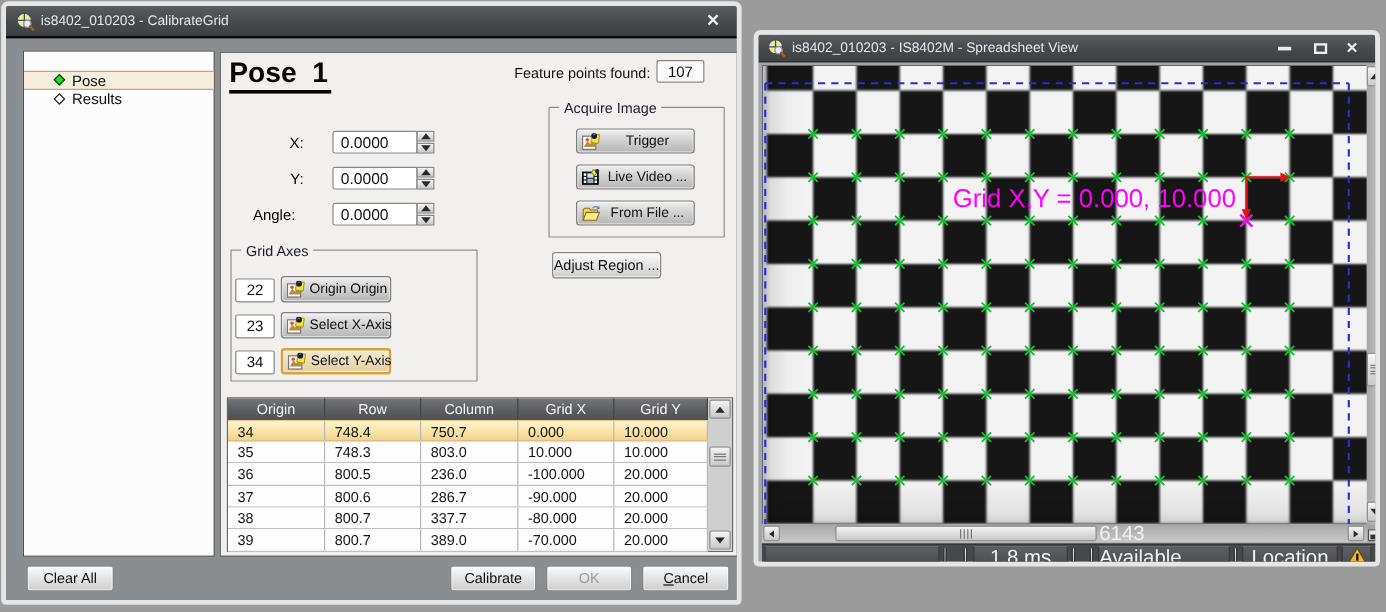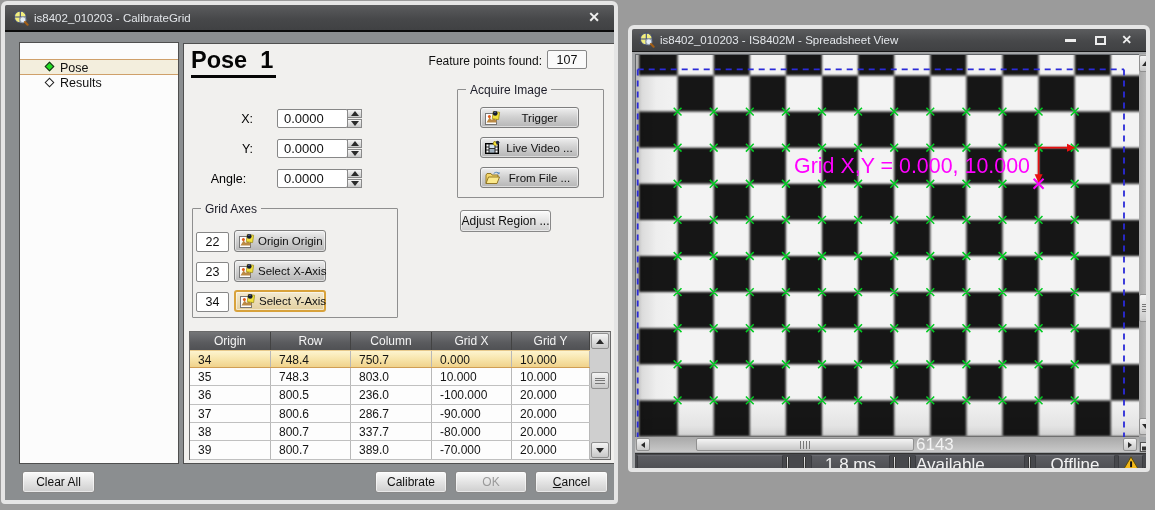--- a/index.html
+++ b/index.html
@@ -370,21 +370,21 @@
 
   <div class="abs" style="left:3px;top:424px;width:517px;height:22px;background:#47484c;border-top:1px solid #333">
     <div class="spanel" style="left:2px;width:146px"></div>
     <div class="ssep" style="left:151px"></div>
       <div class="ssep" style="left:168px"></div>
     <div class="spanel" style="left:176px;width:79px">1.8 ms</div>
     <div class="ssep" style="left:258px"></div>
       <div class="ssep" style="left:273px"></div>
     <div class="spanel" style="left:280px;width:110px">6143 Available Cells</div>
     <div class="ssep" style="left:393px"></div>
-    <div class="spanel" style="left:400px;width:80px">Offline</div>
+    <div class="spanel" style="left:400px;width:80px">Location</div>
     <div class="ssep" style="left:483px"></div>
     <div class="spanel" style="left:483px;width:25px">
         <svg width="20" height="17" viewBox="0 0 22 19">
 <path d="M11 1L21 18H1z" fill="#f5b919" stroke="#5a4a00" stroke-width="1"></path>
 <rect x="10" y="6" width="2.2" height="6.5" fill="#111"></rect>
 <rect x="10" y="14" width="2.2" height="2.2" fill="#111"></rect>
 </svg>
       </div>
     <div style="position:absolute;right:3px;bottom:2px;width:10px;height:10px;
       background:radial-gradient(circle at 1px 1px,#2c2c2c 1px,transparent 1.4px);

